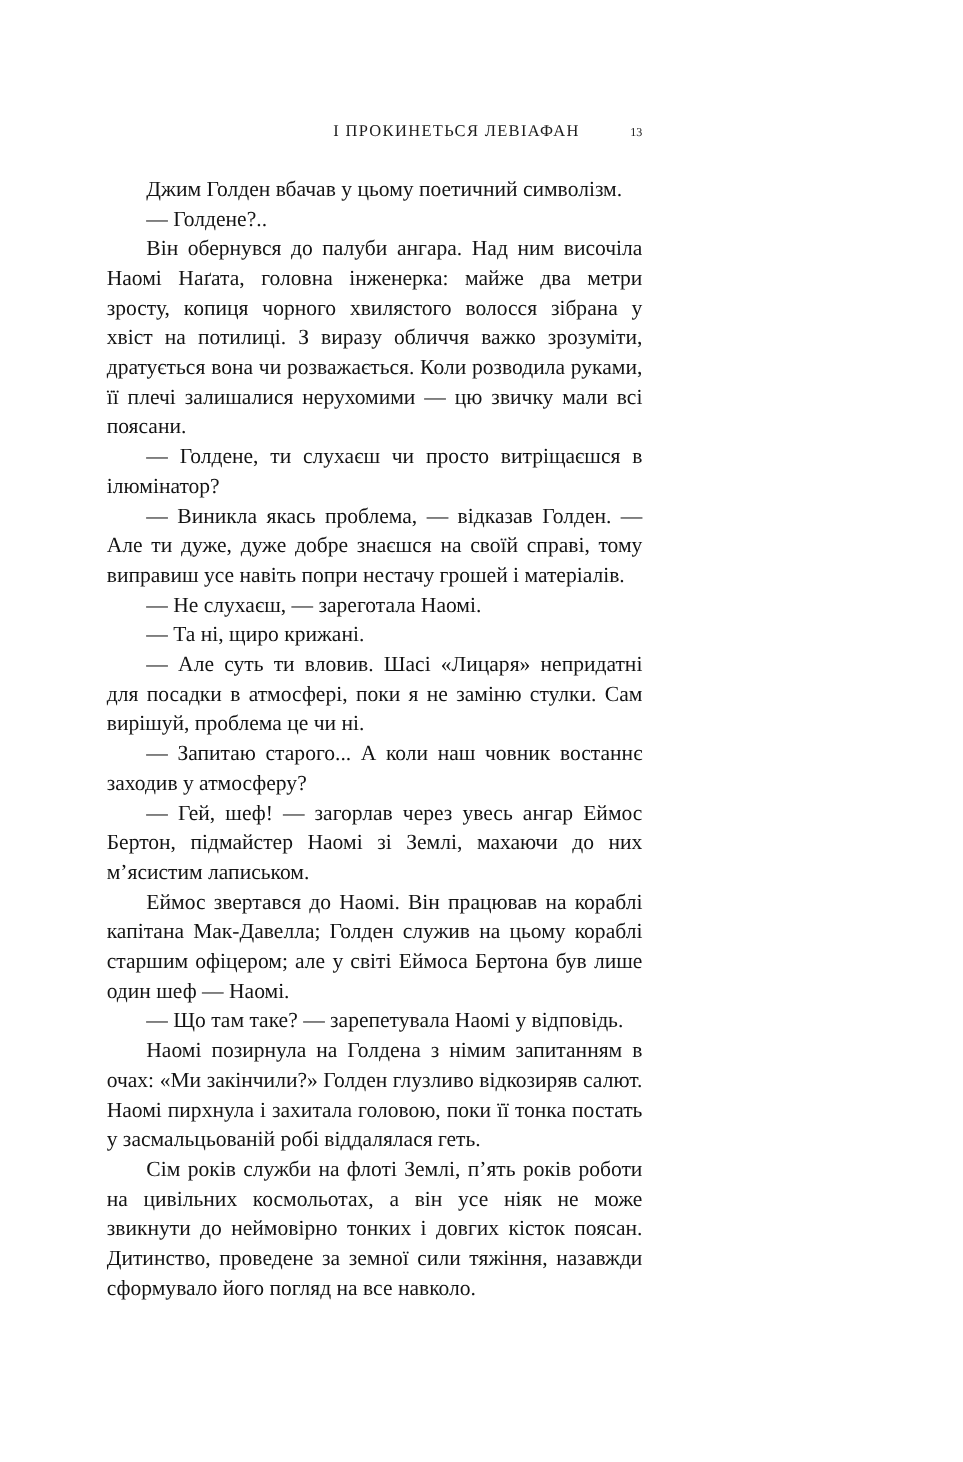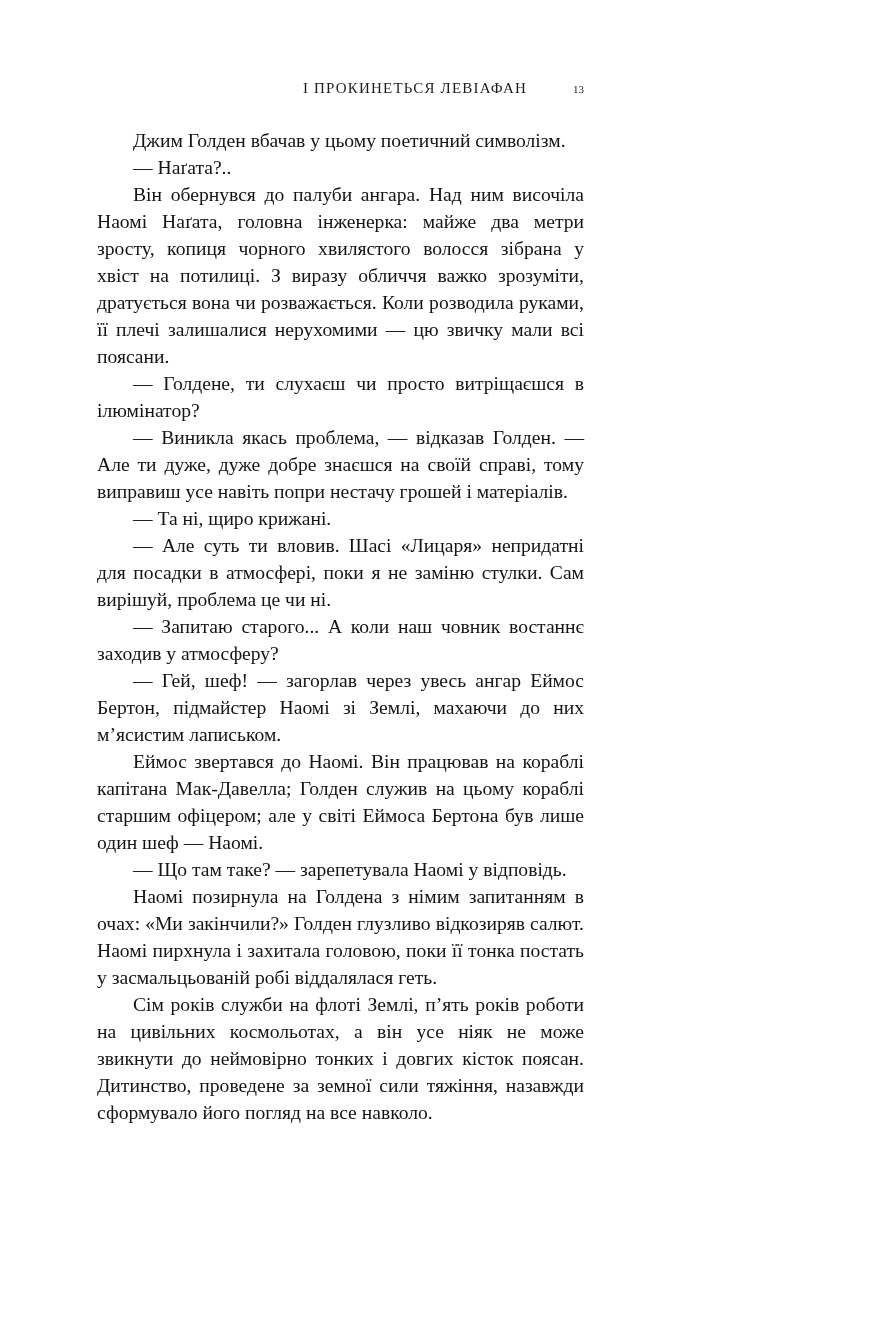--- a/index.html
+++ b/index.html
@@ -11,21 +11,21 @@
     width: 875px;
     height: 1329px;
     overflow: hidden;
     font-family: "Liberation Serif", "DejaVu Serif", serif;
     color: #111111;
   }
   .page {
     box-sizing: border-box;
     width: 694px;
     height: 1329px;
-    padding: 80px 110px 60px 97px;
+    padding: 112px 110px 60px 97px;
   }
   .running-head {
     display: flex;
     justify-content: flex-end;
     align-items: baseline;
     gap: 46px;
     margin-bottom: 30px;
   }
   .running-head .head-title {
     font-size: 15px;
@@ -49,24 +49,25 @@
 </head>
 <body>
 
 <div class="page">
   <div class="running-head">
     <span class="head-title">І ПРОКИНЕТЬСЯ ЛЕВІАФАН</span>
     <span class="head-page">13</span>
   </div>
   <div class="body-text">
       <p>Джим Голден вбачав у цьому поетичний символізм.</p>
-      <p>— Наґата?..</p>
+      <p>— Голдене?..</p>
       <p>Він обернувся до палуби ангара. Над ним височіла Наомі Наґата, головна інженерка: майже два метри зросту, копиця чорного хвилястого волосся зібрана у хвіст на потилиці. З виразу обличчя важко зрозуміти, дратується вона чи розважається. Коли розводила руками, її плечі залишалися нерухомими — цю звичку мали всі поясани.</p>
       <p>— Голдене, ти слухаєш чи просто витріщаєшся в ілюмінатор?</p>
       <p>— Виникла якась проблема, — відказав Голден. — Але ти дуже, дуже добре знаєшся на своїй справі, тому виправиш усе навіть попри нестачу грошей і матеріалів.</p>
+      <p>— Не слухаєш, — зареготала Наомі.</p>
       <p>— Та ні, щиро крижані.</p>
       <p>— Але суть ти вловив. Шасі «Лицаря» непридатні для посадки в атмосфері, поки я не заміню стулки. Сам вирішуй, проблема це чи ні.</p>
       <p>— Запитаю старого... А коли наш човник востаннє заходив у атмосферу?</p>
       <p>— Гей, шеф! — загорлав через увесь ангар Еймос Бертон, підмайстер Наомі зі Землі, махаючи до них м’ясистим лаписьком.</p>
       <p>Еймос звертався до Наомі. Він працював на кораблі капітана Мак-Давелла; Голден служив на цьому кораблі старшим офіцером; але у світі Еймоса Бертона був лише один шеф — Наомі.</p>
       <p>— Що там таке? — зарепетувала Наомі у відповідь.</p>
       <p>Наомі позирнула на Голдена з німим запитанням в очах: «Ми закінчили?» Голден глузливо відкозиряв салют. Наомі пирхнула і захитала головою, поки її тонка постать у засмальцьованій робі віддалялася геть.</p>
       <p>Сім років служби на флоті Землі, п’ять років роботи на цивільних космольотах, а він усе ніяк не може звикнути до неймовірно тонких і довгих кісток поясан. Дитинство, проведене за земної сили тяжіння, назавжди сформувало його погляд на все навколо.</p>
     </div>
 </div>

